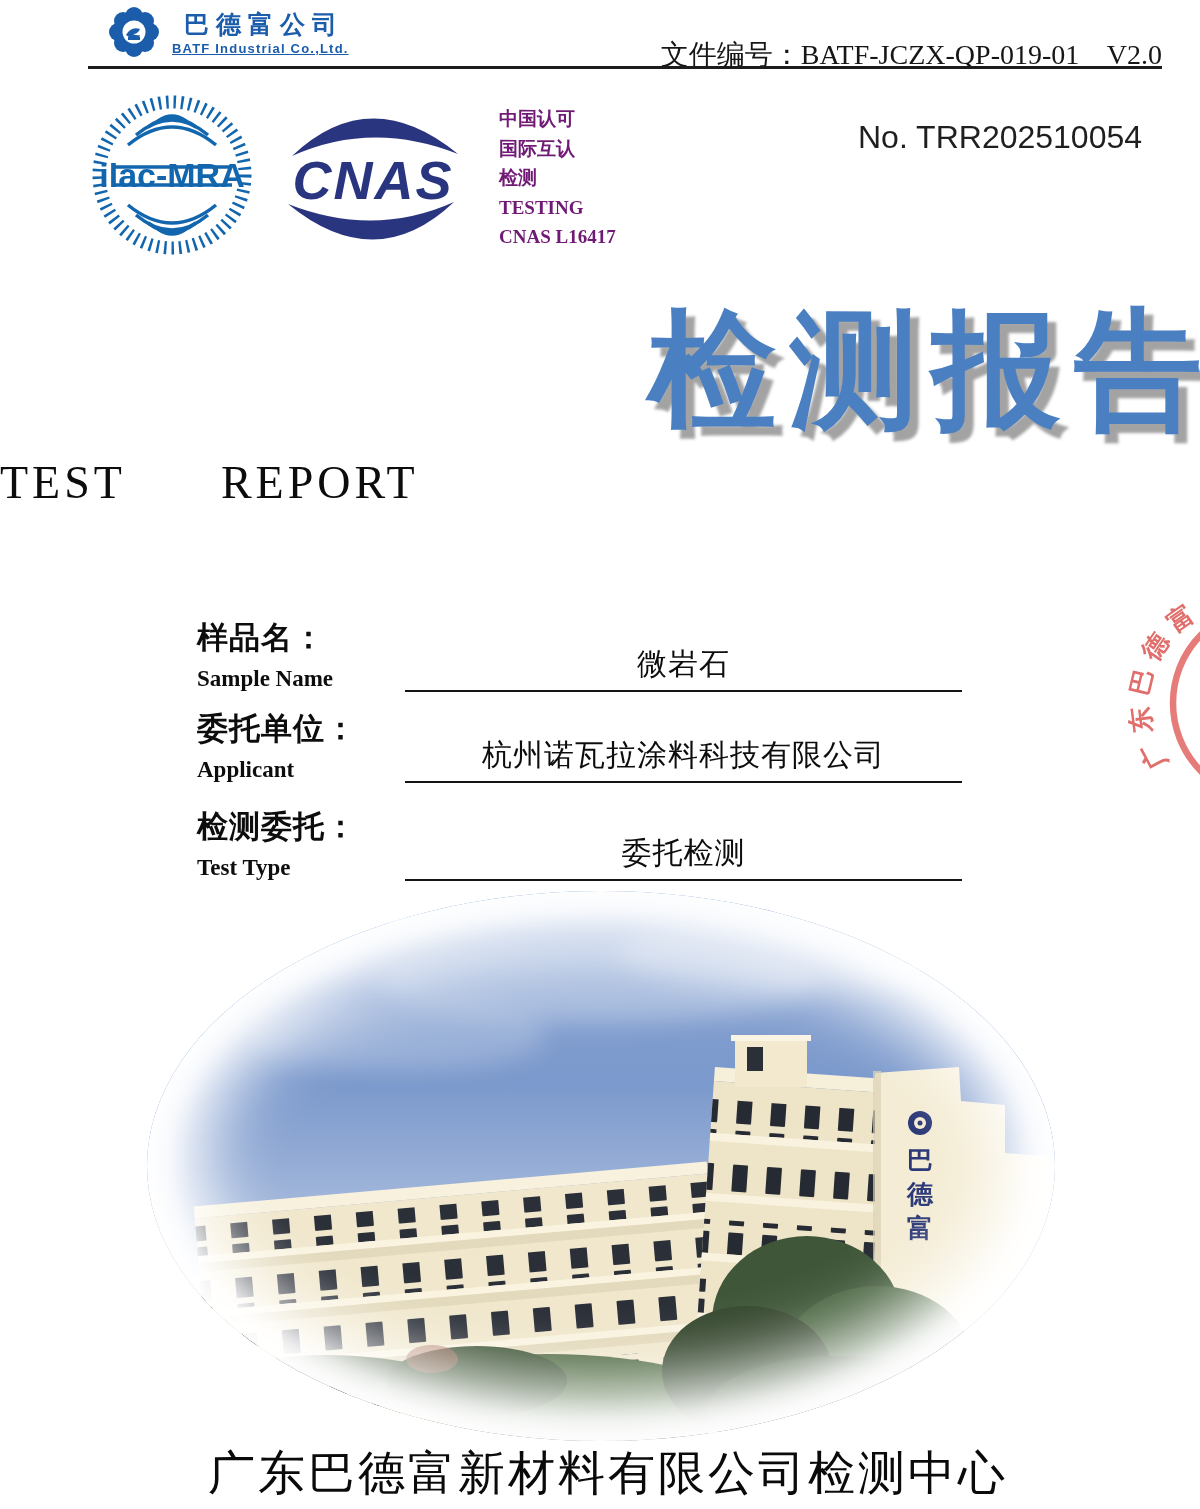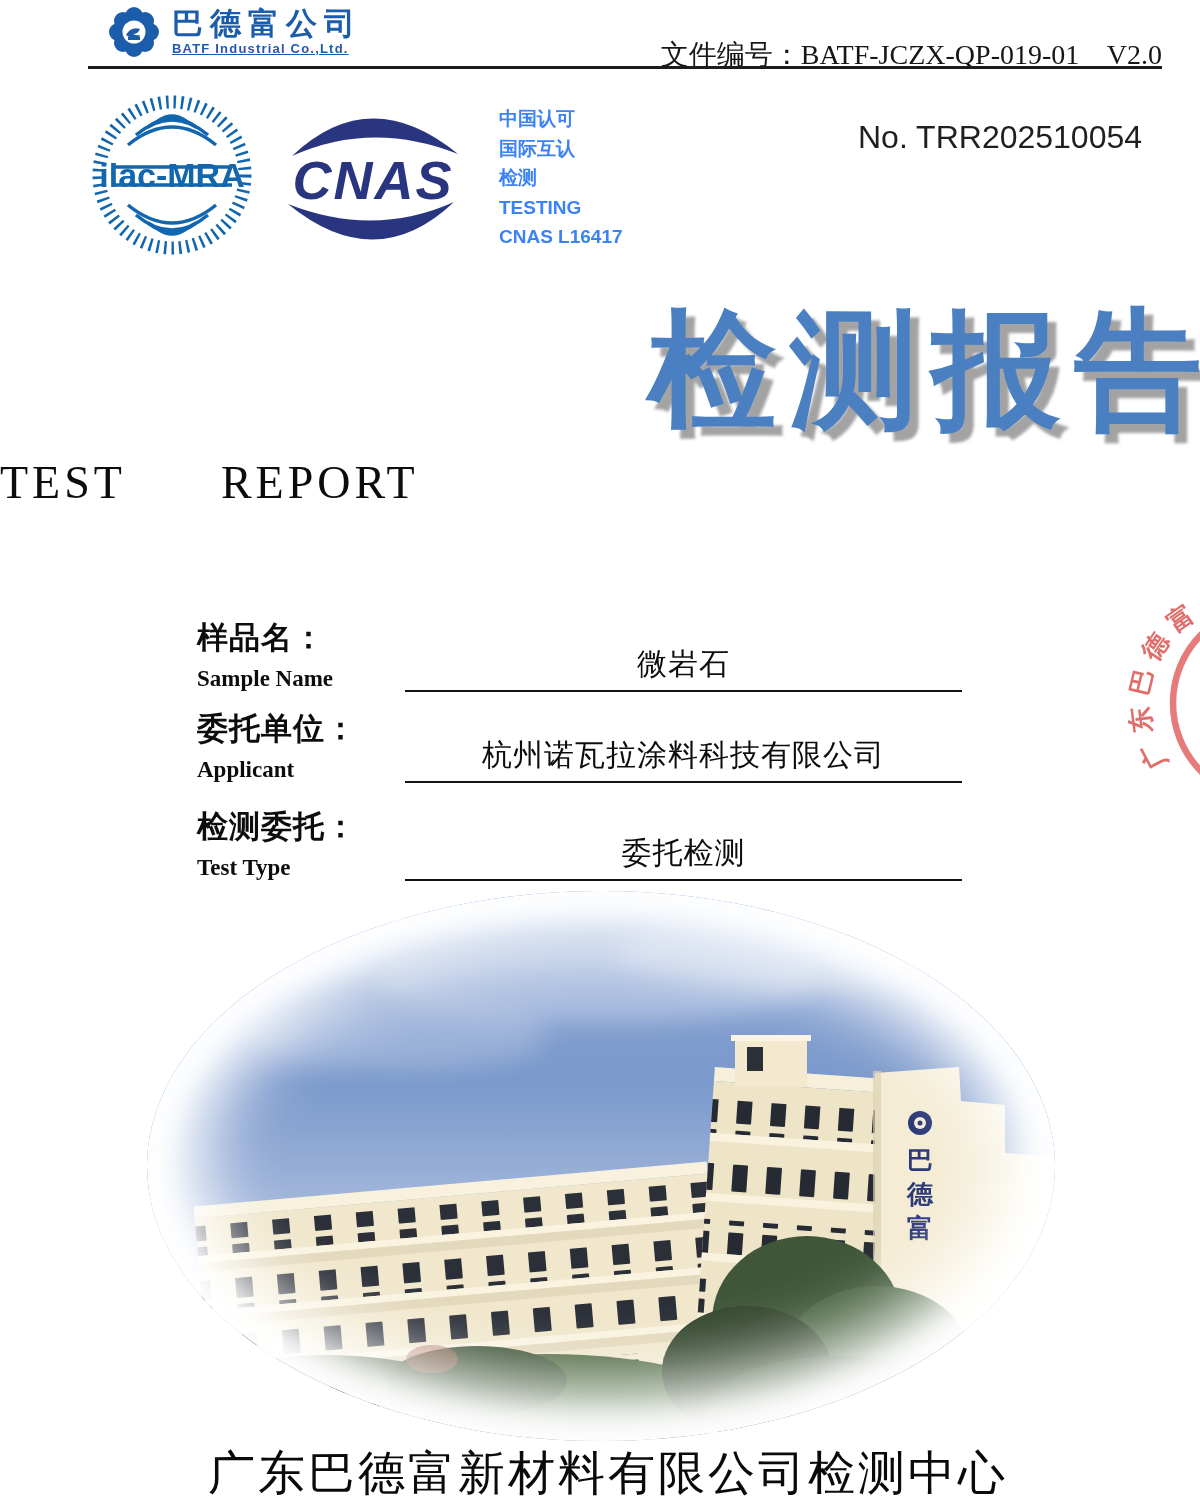--- a/index.html
+++ b/index.html
@@ -1,32 +1,32 @@
 <!DOCTYPE html>
 <html><head>
 <meta charset="utf-8">
 <style>
   html,body{margin:0;padding:0;background:#fff;}
   .page{position:relative;width:1200px;height:1509px;background:#ffffff;overflow:hidden;
         font-family:"Liberation Serif",serif;color:#111;}
 
   
   .brand{position:absolute;left:106px;top:4px;display:flex;align-items:center;gap:10px;}
-  .brand-cn{font-family:"Liberation Sans",sans-serif;font-weight:700;font-size:31px;
-            letter-spacing:7px;color:#1b5cab;line-height:30px;}
+  .brand-cn{font-family:"Liberation Sans",sans-serif;font-weight:700;font-size:25px;
+            letter-spacing:7px;color:#1b5cab;line-height:30px;margin-left:12px;}
   .brand-en{font-family:"Liberation Sans",sans-serif;font-weight:700;font-size:13px;
             letter-spacing:1.2px;color:#1b5cab;margin-top:2px;text-decoration:underline;}
   .doc-number{position:absolute;right:38px;top:36px;font-size:28px;color:#161616;white-space:pre;}
   .header-rule{position:absolute;left:88px;top:66px;width:1074px;height:3px;background:#1c1c1c;}
 
   
   .ilac-logo{position:absolute;left:90px;top:93px;}
   .cnas-logo{position:absolute;left:282px;top:104px;}
-  .accred-lines{position:absolute;left:499px;top:104px;font-family:Liberation Sans, sans-serif;
-                font-weight:700;font-size:19px;color:#3b82f6;line-height:29.5px;}
+  .accred-lines{position:absolute;left:499px;top:104px;font-family:Liberation Serif, serif;
+                font-weight:700;font-size:19px;color:#701a75;line-height:29.5px;}
   .report-no{position:absolute;left:858px;top:119px;font-family:"Liberation Sans",sans-serif;
              font-size:32px;color:#1f1f1f;}
 
   
   .title-cn{position:absolute;left:16px;top:296px;width:100%;text-align:right;
             font-size:128px;font-weight:700;letter-spacing:14px;color:#4a80c2;line-height:150px;
             text-shadow:9px 9px 3px #a3a3a3;}
   .title-en{position:absolute;left:0;top:456px;width:100%;display:flex;justify-content:flex-start;
             gap:95px;font-size:46px;letter-spacing:4px;color:#0c0c0c;}
 

